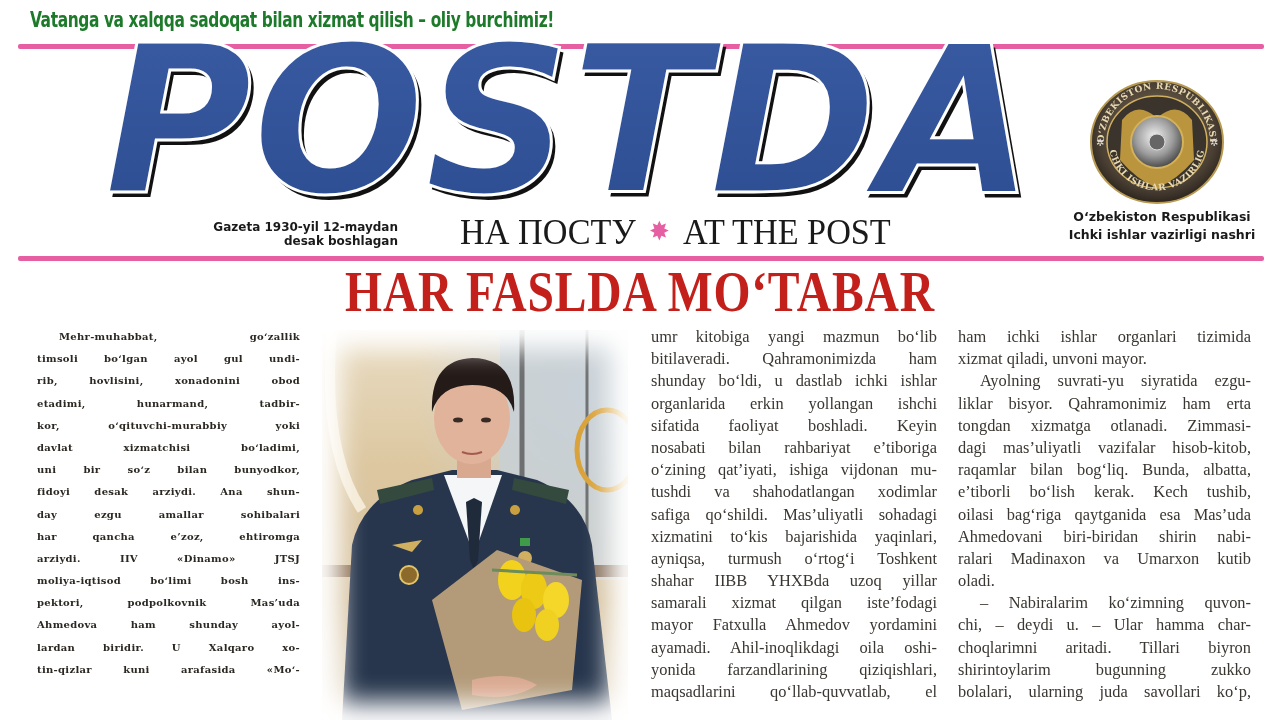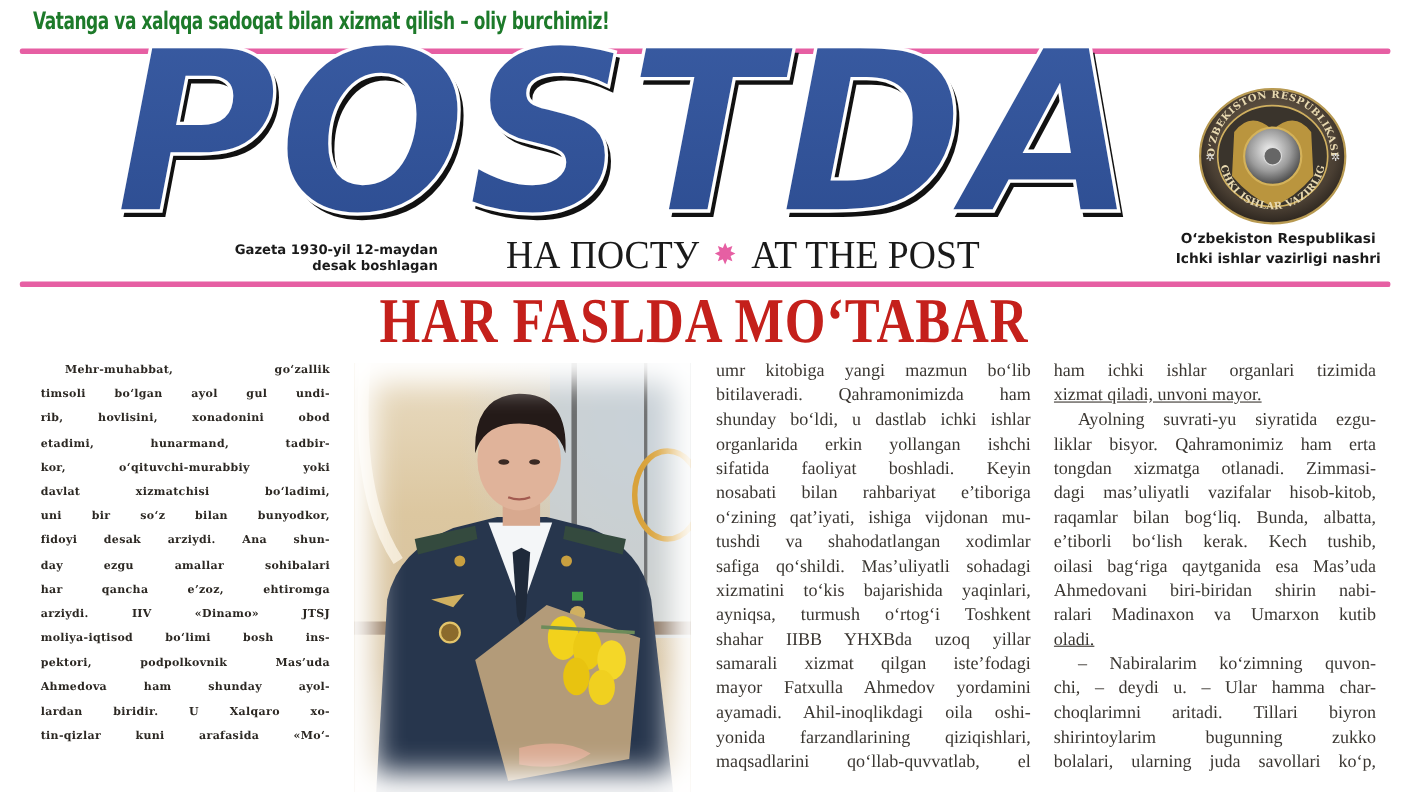--- a/index.html
+++ b/index.html
@@ -56,21 +56,21 @@
   }
 
   .col {
     position: absolute; top: 326px; font-size: 15.6px; line-height: 22.2px;
     text-align: justify; hyphens: manual;
   }
   .col.c1 { left: 37px; width: 263px; font-weight: bold; color: #2b2722; font-size: 10px; letter-spacing: 0.3px; }
   .col.c3 { left: 651px; width: 286px; color: #3a3631; font-family: "Liberation Serif", serif; font-size: 16.4px; }
   .col.c4 { left: 958px; width: 293px; color: #3a3631; font-family: "Liberation Serif", serif; font-size: 16.4px; }
   .col .line { display: block; text-align: justify; text-align-last: justify; white-space: nowrap; height: 22.2px; overflow: hidden; }
-  .col .line.last { text-align-last: left; text-decoration: underline; }
+  .col .line.last { text-align-last: left; }
   .col .line.ind { padding-left: 22px; }
 
   .photo {
     position: absolute; left: 322px; top: 330px; width: 306px; height: 390px;
     overflow: hidden;
     background:
       radial-gradient(ellipse at 85% 15%, #cdd6de 0%, rgba(205,214,222,0) 45%),
       linear-gradient(180deg, #e9dcc3 0%, #dcc7a0 35%, #d6c2a0 70%, #e8dfd0 100%);
   }
   .photo::after {

